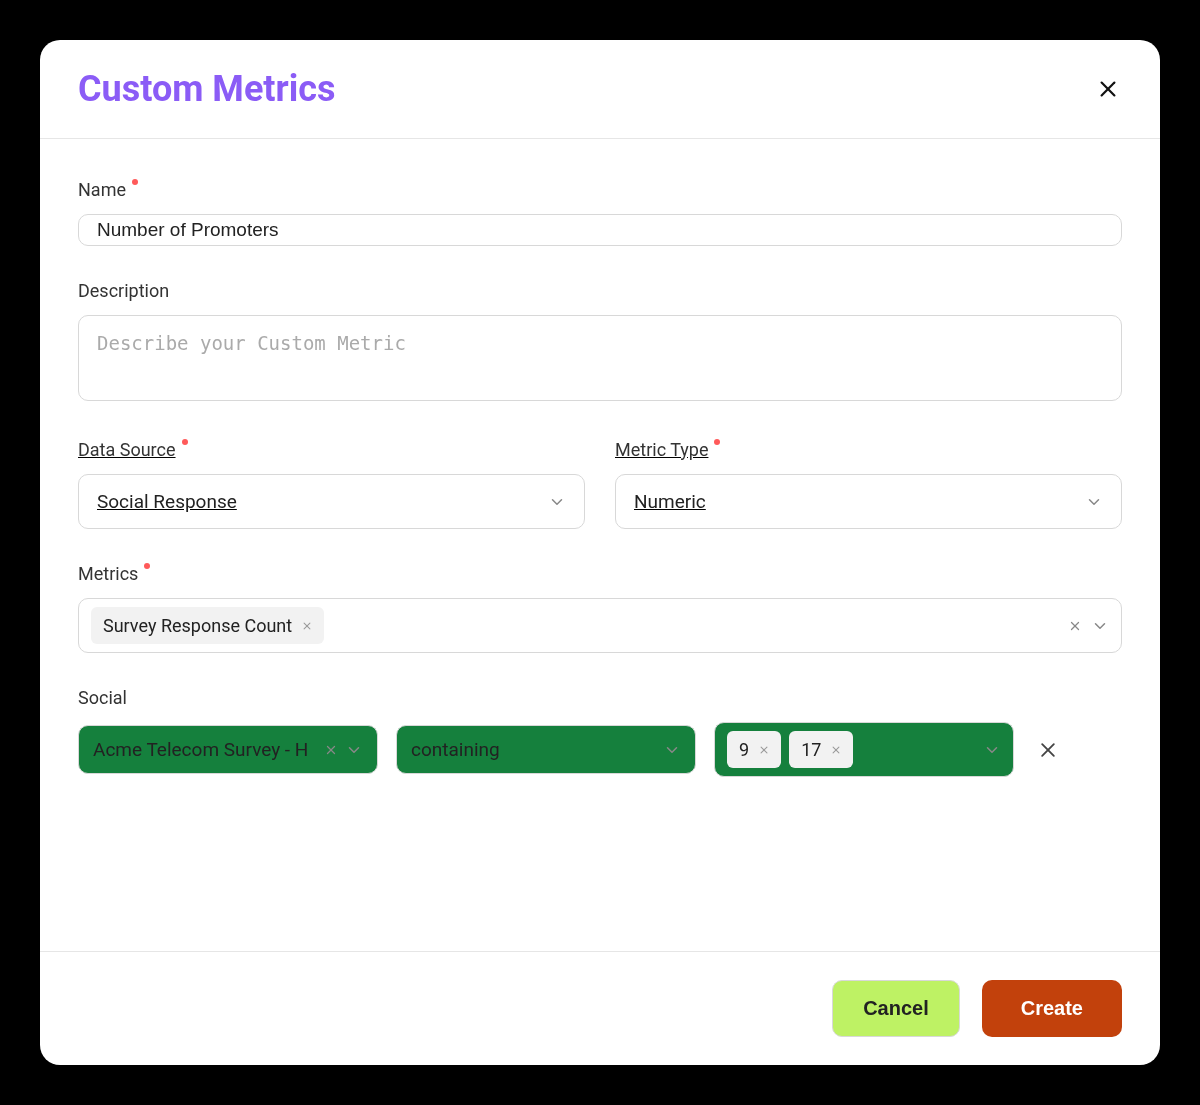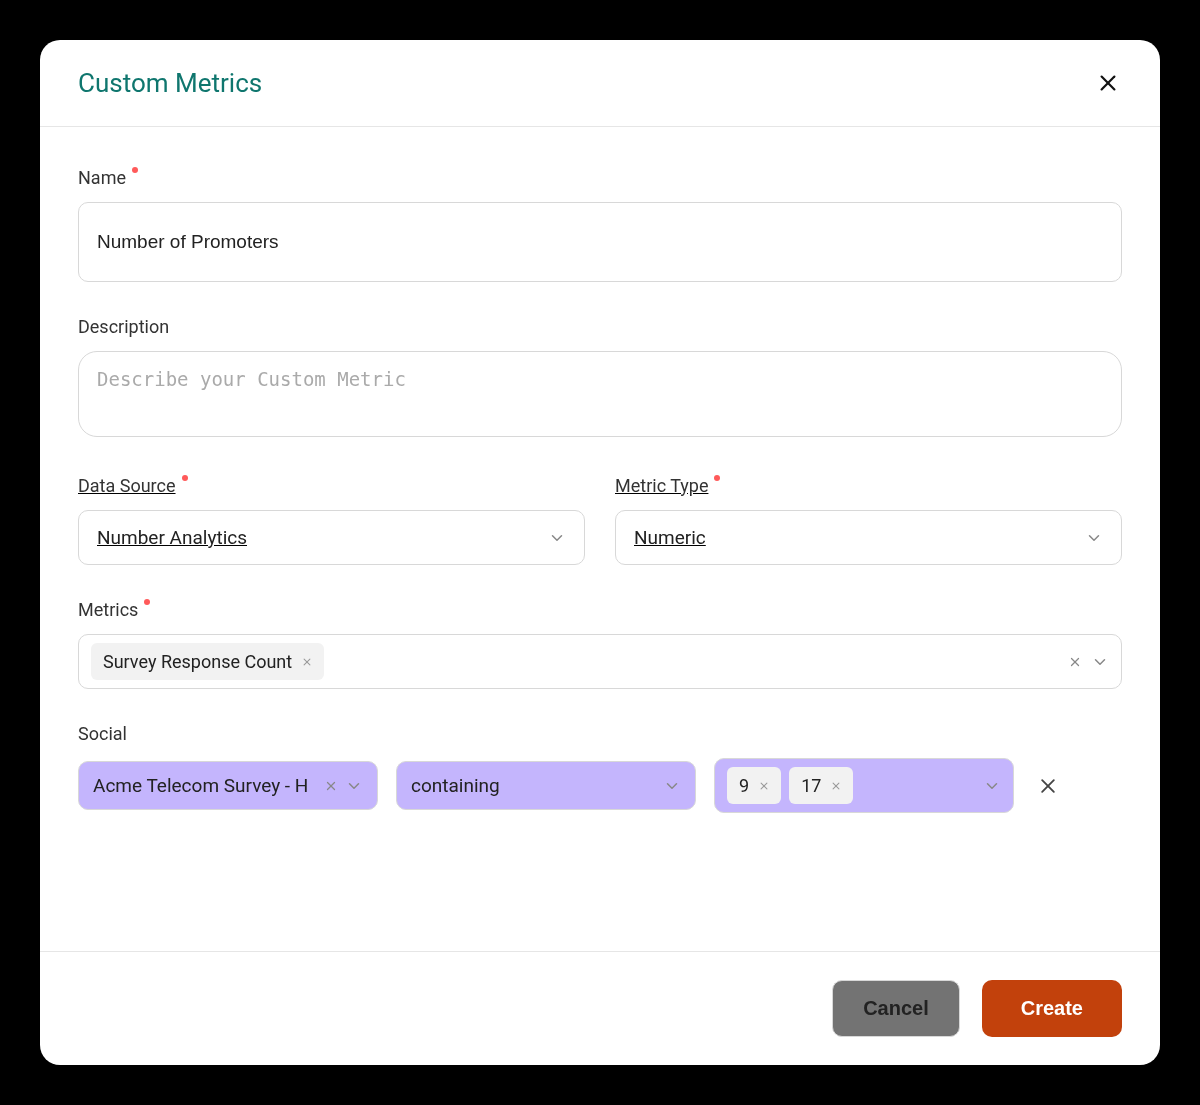--- a/index.html
+++ b/index.html
@@ -20,23 +20,23 @@
       overflow: hidden;
     }
     .modal-header {
       display: flex;
       align-items: center;
       justify-content: space-between;
       padding: 28px 38px 28px 38px;
       border-bottom: 1px solid #e6e6e6;
     }
     .modal-title {
-      font-size: 26px;
-      font-weight: 400;
-      color: #0f766e;
+      font-size: 36px;
+      font-weight: 700;
+      color: #8b5cf6;
     }
     .close-btn {
       background: none;
       border: none;
       cursor: pointer;
       width: 28px;
       height: 28px;
       display: flex;
       align-items: center;
       justify-content: center;
@@ -67,27 +67,26 @@
     }
 
     .text-input, .textarea, .select, .multi-select {
       width: 100%;
       border: 1px solid #d8d8d8;
       border-radius: 10px;
       font-size: 19px;
       color: #222;
       background: #fff;
     }
-    .text-input { padding: 28px 18px; }
+    .text-input { padding: 4px 18px; }
     .textarea {
       padding: 16px 18px;
       min-height: 86px;
       resize: none;
       color: #701a75;
-      border-radius: 19px;
     }
     .textarea::placeholder { color: #aaa; }
 
     .row-2 {
       display: flex;
       gap: 30px;
       text-decoration: underline;
     }
     .row-2 > .field { flex: 1; }
 
@@ -147,21 +146,21 @@
       display: flex;
       gap: 18px;
       align-items: center;
     }
     .filter-box {
       border: 1px solid #d8d8d8;
       border-radius: 10px;
       display: flex;
       align-items: center;
       padding: 12px 14px;
-      background: #c4b5fd;
+      background: #15803d;
     }
     .filter-field {
       width: 300px;
       gap: 8px;
     }
     .filter-field .txt {
       flex: 1;
       font-size: 19px;
       color: #222;
       white-space: nowrap;
@@ -206,21 +205,21 @@
     }
     .btn {
       border-radius: 10px;
       font-size: 20px;
       font-weight: 600;
       padding: 16px 30px;
       cursor: pointer;
       border: 1px solid transparent;
     }
     .btn-secondary {
-      background: #737373;
+      background: #bef264;
       border-color: #d8d8d8;
       color: #222;
     }
     .btn-primary {
       background: #c2410c;
       color: #fff;
       padding: 0 38px;
     }
   </style>
 </head>
@@ -255,21 +254,21 @@
       <textarea class="textarea" placeholder="Describe your Custom Metric" style=""></textarea>
     </div>
 
     <div class="row-2">
       <div class="field">
         <div class="field-label">
           <span>Data Source</span>
           <span class="req-dot"></span>
         </div>
         <div class="select">
-          <span class="value">Number Analytics</span>
+          <span class="value">Social Response</span>
           <svg class="chevron" viewBox="0 0 24 24" fill="none" stroke="currentColor" stroke-width="2" stroke-linecap="round" stroke-linejoin="round">
               <polyline points="6 9 12 15 18 9"></polyline>
             </svg>
         </div>
       </div>
       <div class="field">
         <div class="field-label">
           <span>Metric Type</span>
           <span class="req-dot"></span>
         </div>

